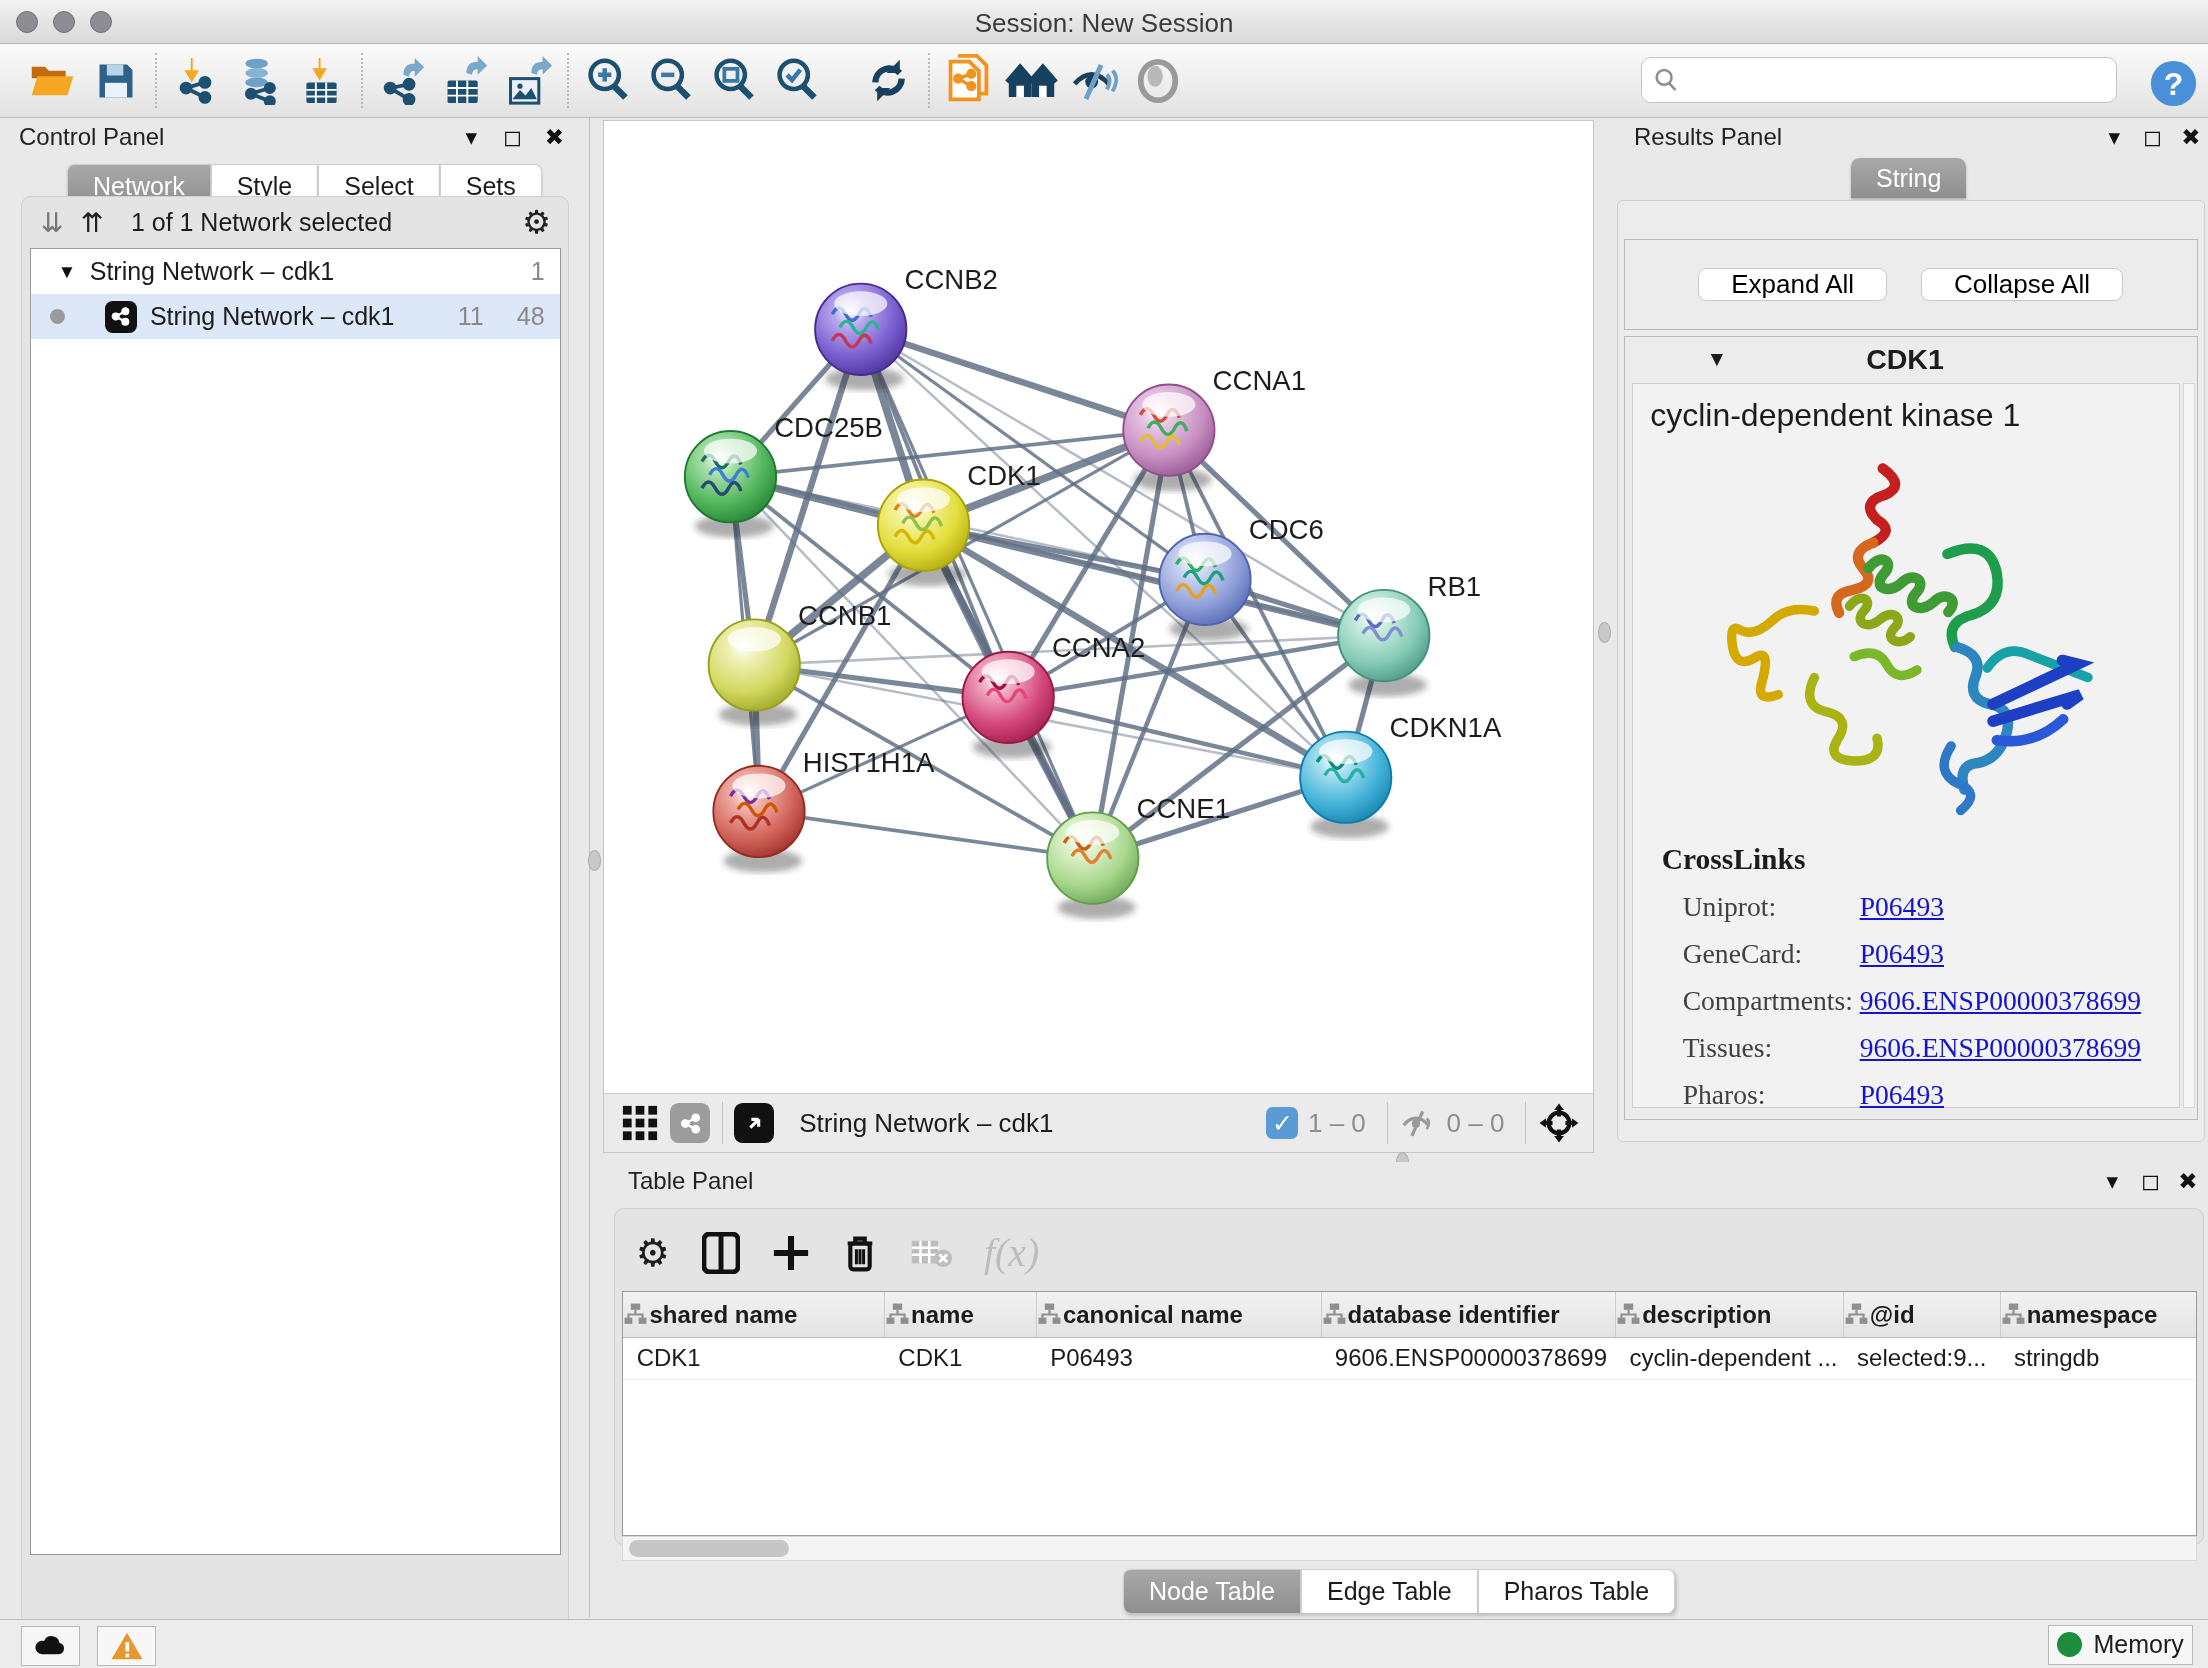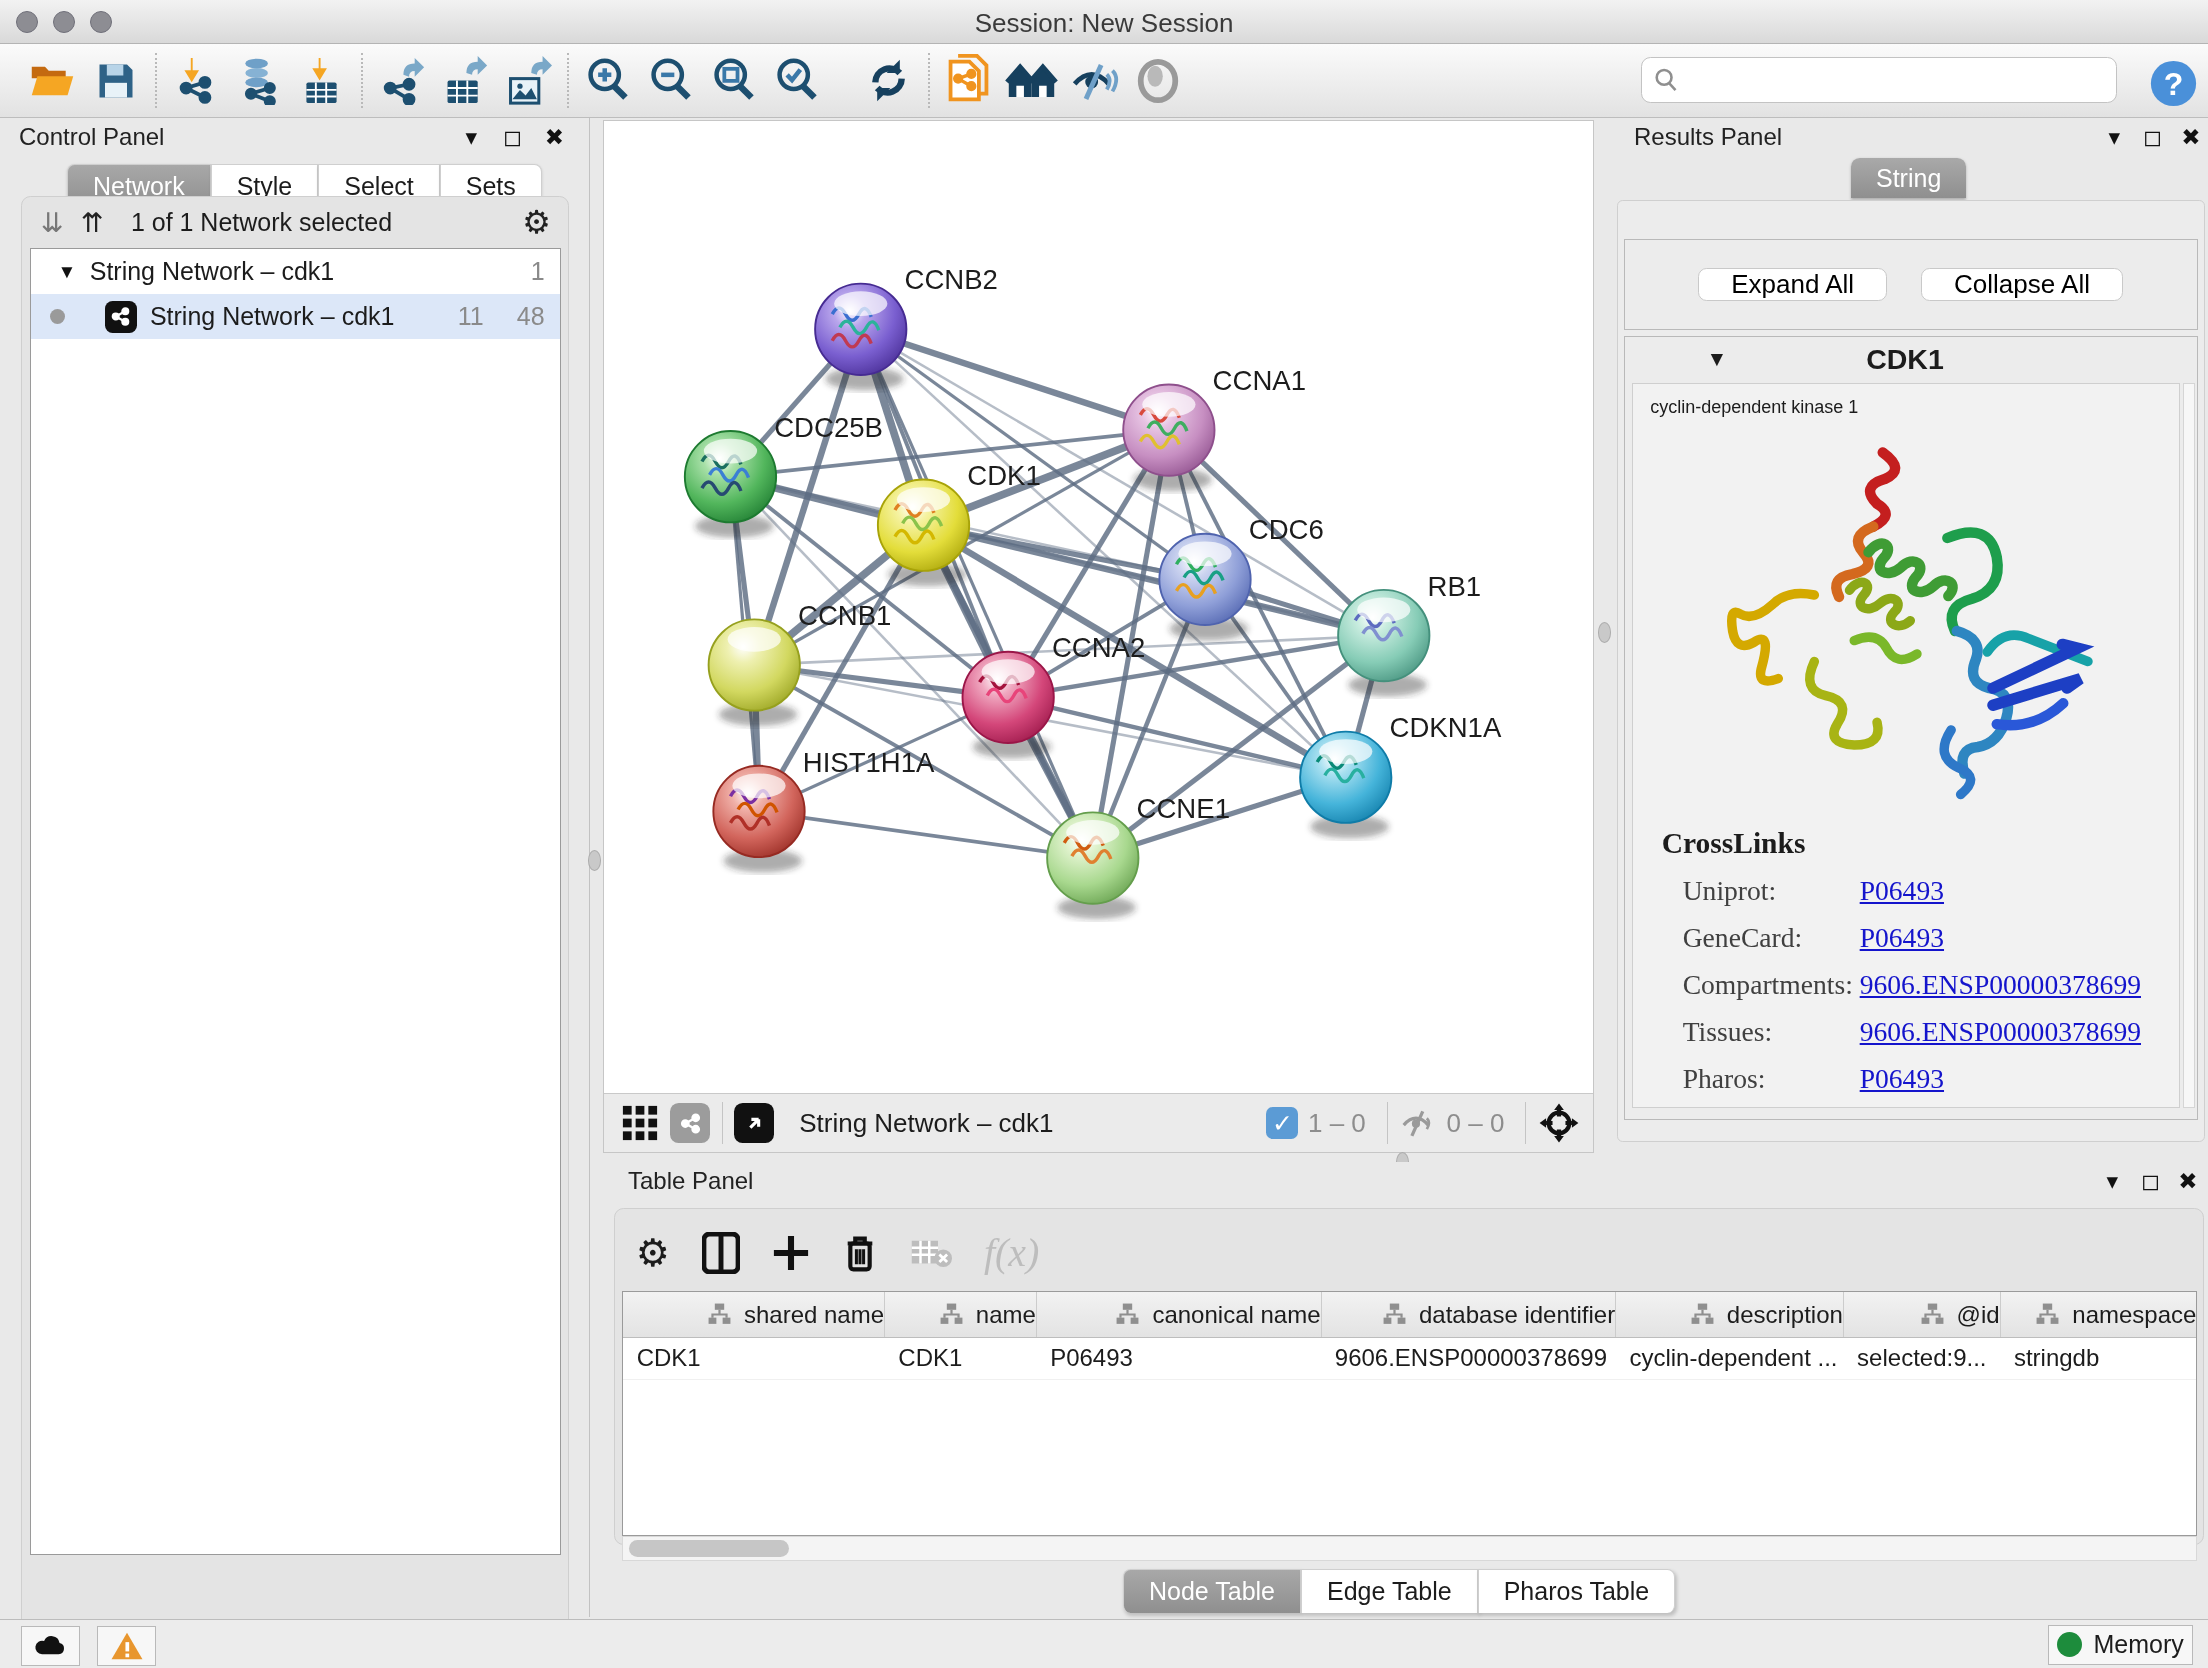--- a/index.html
+++ b/index.html
@@ -74,37 +74,37 @@
   #rp-body { position:absolute; left:1.9px; top:82px; width:588px; height:942px; background:#ececec;
     border:1px solid #cfcfcf; border-radius:5.7px; }
   #rp-buttons { position:absolute; left:5.7px; top:38px; width:574px; height:91px; border:1.9px solid #b9b9b9;
     display:flex; align-items:center; justify-content:center; gap:34px; background:#ececec; }
   .rp-btn { padding:0 32px; font-size:26px; background:#fff; border:1px solid #c9c9c9; border-radius:8.6px; }
   #rp-entry { position:absolute; left:5.7px; top:135px; width:574px; height:784px; border:1.9px solid #b9b9b9; background:#ececec; }
   #rp-entry-head { height:44px; display:flex; align-items:center; }
   #rp-entry-caret { margin-left:82px; font-size:21px; }
   #rp-entry-name { flex:1; text-align:center; font-size:28.5px; font-weight:bold; margin-right:114px; }
   #rp-entry-body { position:absolute; left:7.6px; top:46px; width:548px; height:725px; background:#f2f2f2; border:1px solid #cfcfcf; }
-  #rp-desc { margin:13.3px 0 0 17px; font-size:18px; }
+  #rp-desc { margin:13.3px 0 0 17px; font-size:32px; }
   #rp-protein { display:block; margin:5.7px auto 0 auto; }
   #rp-cross { margin:3.8px 0 0 28.5px; font-family:"Liberation Serif","DejaVu Serif",serif; }
   #rp-cross-title { font-size:29.5px; font-weight:bold; }
   .cl-row { display:flex; font-size:27.6px; margin-top:15px; }
   .cl-label { width:177px; margin-left:21px; color:#404040; }
   .cl-value { color:#1414cc; text-decoration:underline; }
   #rp-scroll { position:absolute; right:1.9px; top:46px; width:11.4px; height:725px; background:#f7f7f7; border:1px solid #d5d5d5; }
 
   
   #table-panel { position:absolute; left:609px; top:1162px; width:1600px; height:455px; background:#e9e9e9; }
   #tp-toolbar { position:absolute; left:4.8px; top:46px; width:1590px; height:337px; background:#e4e4e4;
     border:1px solid #cfcfcf; border-radius:9.5px; }
   .tp-icons { display:flex; align-items:center; gap:32px; margin:17px 0 0 21px; height:53px; }
   #tp-table { position:absolute; left:7.6px; top:82px; width:1575px; height:245px; background:#fff; border-top:2.9px solid #8f8f8f; border:1px solid #9a9a9a; }
   .thead { display:flex; background:linear-gradient(#f2f2f2,#e3e3e3); border-bottom:1.9px solid #bdbdbd; height:46px; }
-  .th { display:flex; align-items:center; justify-content:flex-end; gap:12px; font-size:24px; border-right:1px solid #cccccc; overflow:hidden; white-space:nowrap; }
+  .th { display:flex; align-items:center; justify-content:flex-start; gap:1px; font-size:24px; border-right:1px solid #cccccc; overflow:hidden; white-space:nowrap;font-weight:bold; }
   .trow { display:flex; height:42px; border-bottom:1px solid #f0f0f0; }
   .td { font-size:24px; padding:5.7px 3.8px 0 13.3px; overflow:hidden; white-space:nowrap; }
   #tp-scroll { position:absolute; left:7.6px; top:327px; width:1575px; height:25px; background:#f4f4f4; border:1px solid #d8d8d8; }
   #tp-thumb { position:absolute; left:5.7px; top:2.9px; width:160px; height:17px; background:#c6c6c6; border-radius:8.6px; }
   #tp-tabs { position:absolute; left:514px; top:407px; display:flex; }
   #tp-tabs .tab { box-shadow:1.9px 2.9px 3.8px rgba(0,0,0,.18); }
   #tp-tabs .tab.active { border-radius:7.6px 0 0 7.6px; }
 
   
   #statusbar { position:absolute; left:0; top:1619px; width:2208px; height:49px; background:#ececec; border-top:1px solid #bcbcbc; }

